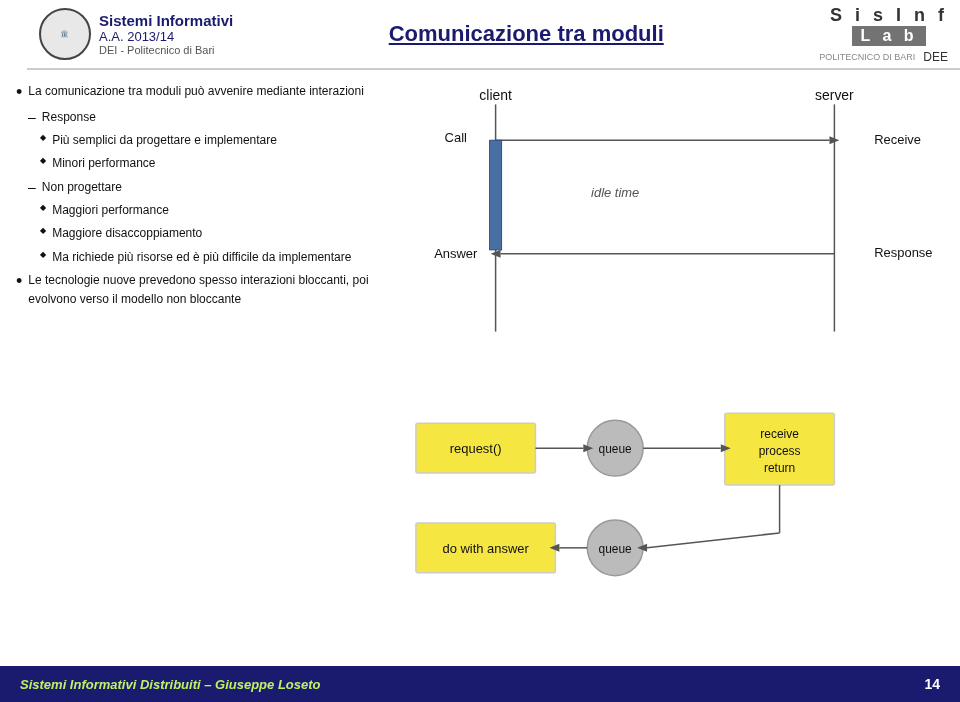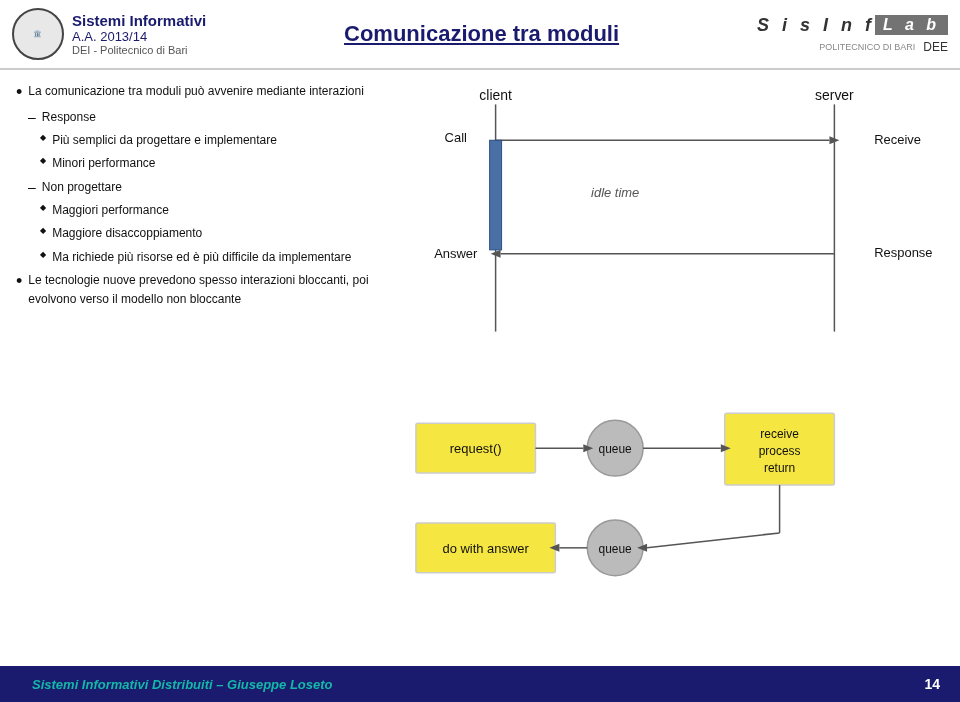--- a/index.html
+++ b/index.html
@@ -13,20 +13,21 @@
     }
 
     
     .header {
       display: flex;
       align-items: center;
       padding: 6px 12px;
       border-bottom: 2px solid #ccc;
       background: #fff;
       height: 70px;
+      margin-left: 27px;
     }
     .header-logo {
       display: flex;
       align-items: center;
       gap: 8px;
       flex: 0 0 auto;
     }
     .logo-circle {
       width: 52px;
       height: 52px;
@@ -75,23 +76,22 @@
       text-decoration: underline;
     }
     .header-right {
       display: flex;
       flex-direction: column;
       align-items: flex-end;
       gap: 4px;
     }
     .sisinf-logo {
       display: flex;
-      flex-direction: row;
-      align-items: flex-start;
-      font-style: italic;
+      flex-direction: column;
+      align-items: center;
     }
     .sisinf-top {
       font-size: 18px;
       font-weight: bold;
       color: #333;
       letter-spacing: 4px;
     }
     .sisinf-bottom {
       background: #737373;
       color: #fff;
@@ -191,25 +191,24 @@
       display: flex;
       align-items: center;
       justify-content: space-between;
       padding: 0 20px;
       position: absolute;
       bottom: 0;
       left: 0;
       right: 0;
     }
     .footer-text {
-      color: #14b8a6;
+      color: #bef264;
       font-size: 13px;
       font-weight: bold;
       font-style: italic;
-      margin-left: 12px;
     }
     .footer-page {
       color: #fff;
       font-size: 14px;
       font-weight: bold;
     }
 
     
     .diagram-svg {
       width: 100%;

